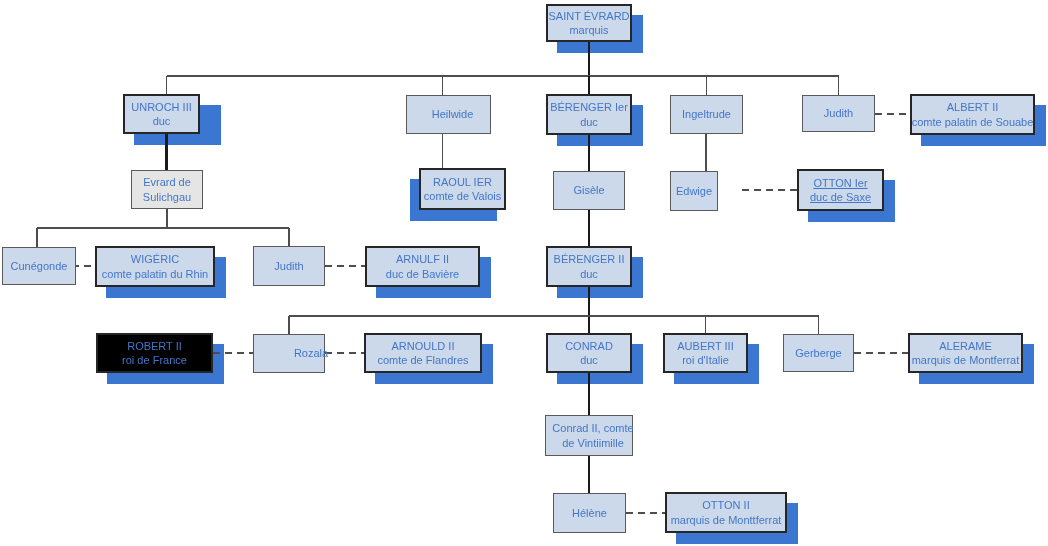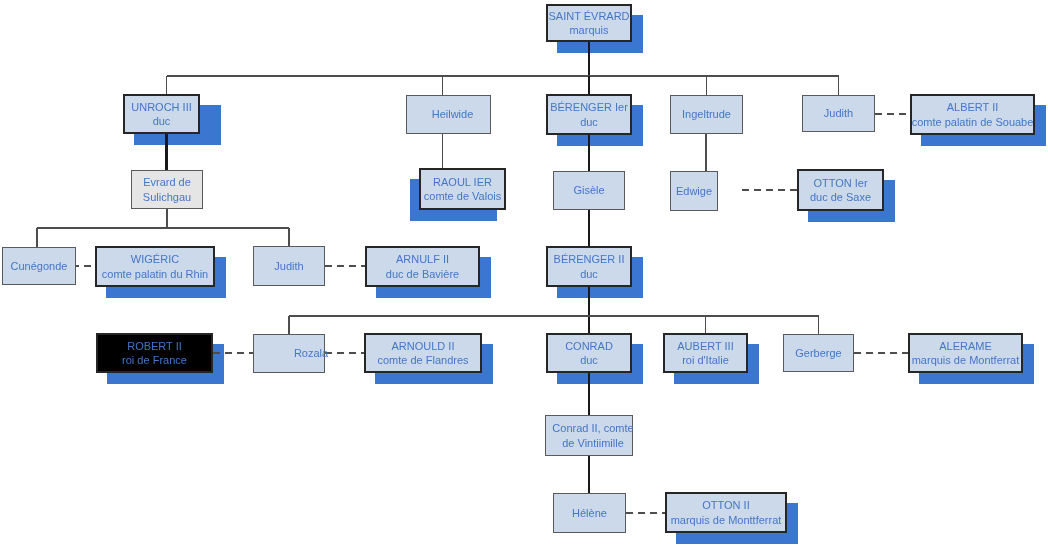--- a/index.html
+++ b/index.html
@@ -110,21 +110,21 @@
       <div class="node emphasized" style="left: 399px; top: 168px; width: 87px; height: 42px; background: rgb(204, 217, 234); color: rgb(68, 118, 200); border-color: rgb(38, 38, 38); margin-left: 20px;">
         <span class="nline">RAOUL IER</span>
         <span class="nline">comte de Valois</span>
       </div>
       <div class="node" style="left: 553px; top: 171px; width: 72px; height: 39px; background: rgb(204, 217, 234); color: rgb(68, 118, 200); border-color: rgb(90, 90, 90);">
         <span class="nline">Gisèle</span>
       </div>
       <div class="node" style="left: 670px; top: 171px; width: 48px; height: 40px; background: rgb(204, 217, 234); color: rgb(68, 118, 200); border-color: rgb(90, 90, 90);">
         <span class="nline">Edwige</span>
       </div>
-      <div class="node emphasized" style="left: 797px; top: 169px; width: 87px; height: 42px; background: rgb(204, 217, 234); color: rgb(68, 118, 200); border-color: rgb(38, 38, 38);">
+      <div class="node emphasized" style="left: 797px; top: 169px; width: 87px; height: 42px; background: rgb(204, 217, 234); color: rgb(68, 118, 200); border-color: rgb(38, 38, 38); text-decoration: underline;">
         <span class="nline">OTTON Ier</span>
         <span class="nline">duc de Saxe</span>
       </div>
       <div class="node" style="left: 2px; top: 247px; width: 74px; height: 38px; background: rgb(204, 217, 234); color: rgb(68, 118, 200); border-color: rgb(90, 90, 90);">
         <span class="nline">Cunégonde</span>
       </div>
       <div class="node emphasized" style="left: 95px; top: 246px; width: 120px; height: 41px; background: rgb(204, 217, 234); color: rgb(68, 118, 200); border-color: rgb(38, 38, 38);">
         <span class="nline">WIGÉRIC</span>
         <span class="nline">comte palatin du Rhin</span>
       </div>

